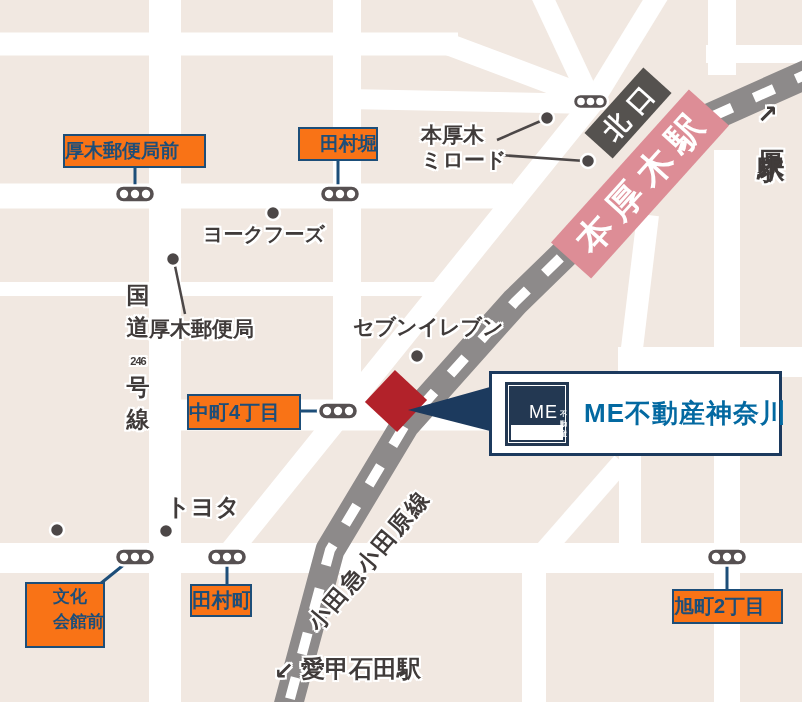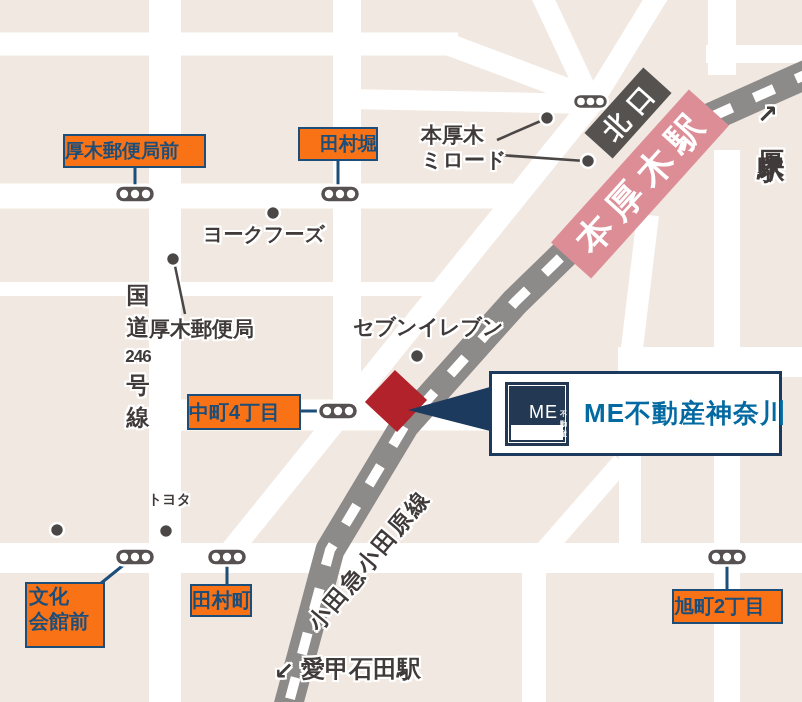--- a/index.html
+++ b/index.html
@@ -18,21 +18,21 @@
     display:flex;align-items:center;justify-content:flex-start;box-sizing:border-box;
     white-space:nowrap;
   }
   .badge{
     color:#fff;font-weight:700;display:flex;align-items:center;justify-content:center;
     white-space:nowrap;box-sizing:border-box;
   }
   .vtext{writing-mode:vertical-rl;text-orientation:upright;}
   .r246{display:flex;flex-direction:column;align-items:center;gap:9px;width:38px;}
   .r246 span{color:#403b3a;font-weight:700;font-size:23px;line-height:1;}
-  .r246 span.digits{font-size:17px;letter-spacing:-1px;}
+  .r246 span.digits{font-size:11px;letter-spacing:-1px;margin-top:8px;}
   #callout{
     left:489px;top:371px;width:293px;height:85px;background:#fff;
     border:3px solid #1c3a5e;box-sizing:border-box;display:flex;align-items:center;
     padding-left:13px;gap:15px;z-index:6;
   }
   #pointer{
     left:408px;top:387px;width:0;height:0;z-index:6;
     border-top:23px solid transparent;border-bottom:21px solid transparent;
     border-right:82px solid #1c3a5e;
   }
@@ -168,40 +168,40 @@
     <span>線</span>
   </div>
 
   <div class="abs halo poi-label" style="left:203px;top:221px;font-size:20px;">ヨークフーズ</div>
   <div class="abs halo poi-label" style="left:149px;top:315px;font-size:21px;">厚木郵便局</div>
   <div class="abs halo poi-label" style="left:353px;top:313px;font-size:21px;">セブンイレブン</div>
   <div class="abs halo poi-label" style="left:421px;top:122px;font-size:21px;line-height:25px;">
     <div>本厚木</div>
     <div>ミロード</div>
   </div>
-  <div class="abs halo poi-label" style="left:148px;top:491px;font-size:14px;">トヨタ</div>
+  <div class="abs halo poi-label" style="left:166px;top:491px;font-size:24px;">トヨタ</div>
 
   <div class="abs halo arrow" style="left:757px;top:100px;font-size:25px;">↗</div>
   <div class="abs halo poi-label vtext" style="left:753px;top:128px;font-size:27px;letter-spacing:4px;">厚木駅</div>
 
   <div class="abs" style="left:274px;top:653px;display:flex;gap:7px;align-items:flex-start;">
     <span class="halo arrow" style="font-size:24px;margin-top:4px;">↙</span>
     <span class="halo poi-label" style="font-size:24px;">愛甲石田駅</span>
   </div>
 
   <div class="abs busbox" style="left:63px;top:134px;width:143px;height:34px;font-size:19px;">
       <span>厚木郵便局前</span>
     </div>
   <div class="abs busbox" style="left:298px;top:127px;width:80px;height:34px;font-size:19px;padding-left:20px;">
       <span>田村堀</span>
     </div>
   <div class="abs busbox" style="left:187px;top:394px;width:114px;height:36px;font-size:20px;">
       <span>中町4丁目</span>
     </div>
-  <div class="abs busbox" style="left:25px;top:582px;width:80px;height:66px;font-size:20px;flex-direction:column;align-items:flex-start;padding-left:2px;line-height:25px;">
+  <div class="abs busbox" style="left:25px;top:582px;width:80px;height:66px;font-size:17px;flex-direction:column;align-items:flex-start;padding-left:26px;line-height:25px;">
     <span>文化</span>
     <span>会館前</span>
   </div>
   <div class="abs busbox" style="left:190px;top:584px;width:62px;height:33px;font-size:20px;">
       <span>田村町</span>
     </div>
   <div class="abs busbox" style="left:672px;top:589px;width:111px;height:35px;font-size:20px;">
       <span>旭町2丁目</span>
     </div>
 

